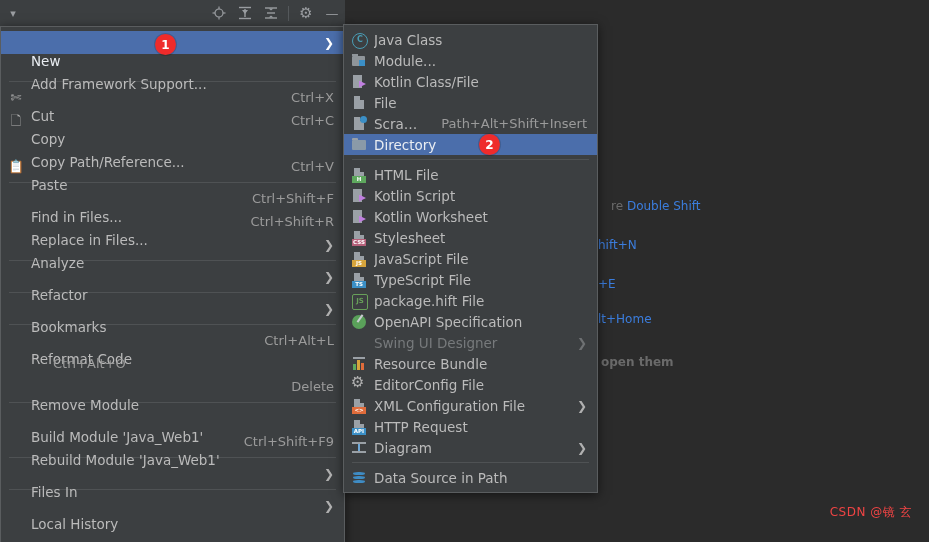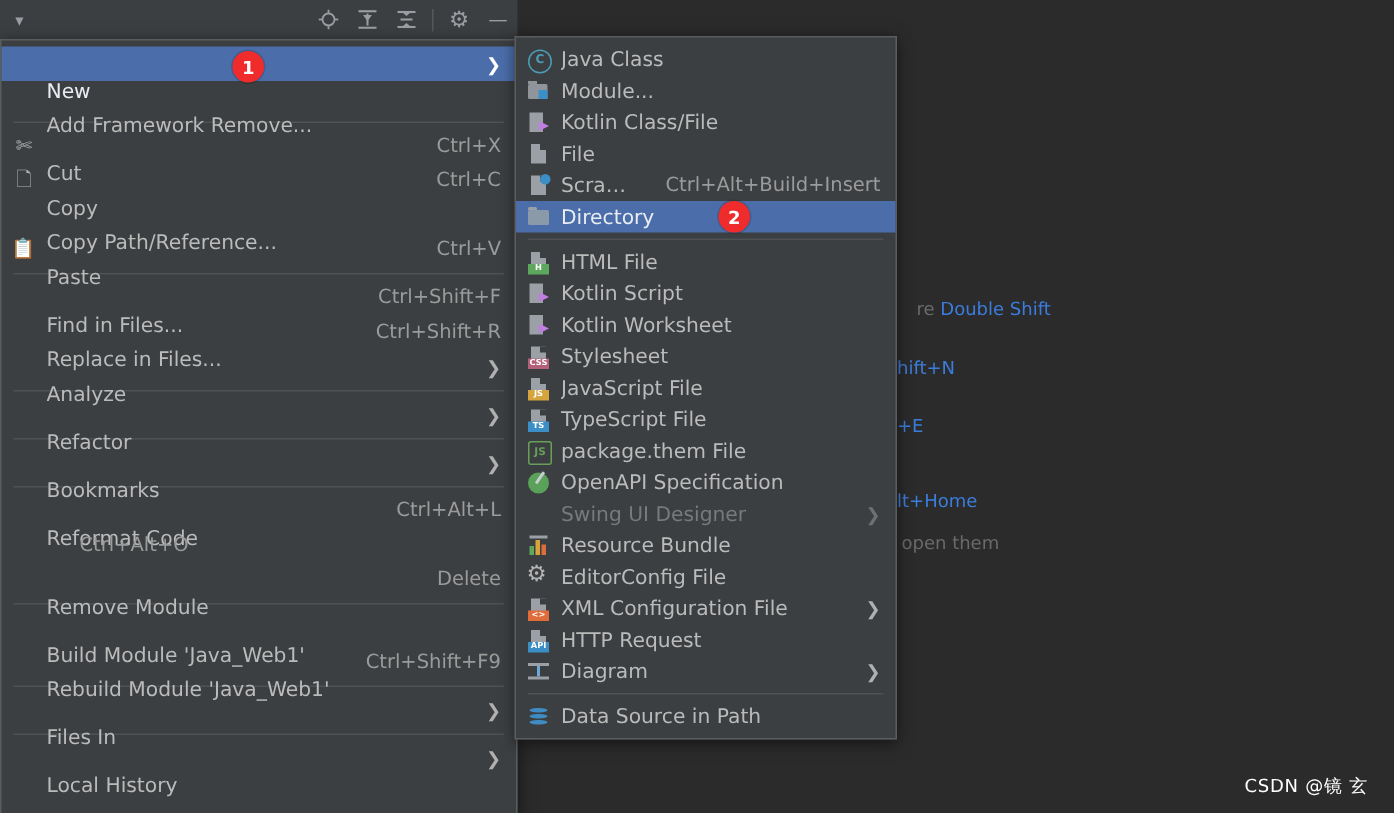--- a/index.html
+++ b/index.html
@@ -17,21 +17,21 @@
   .hint-row .txt{color:#6a6a6a;}
 
   #project-scroll-thumb{
     position:absolute;left:592px;top:132px;width:6px;height:28px;background:#4b6eab;
   }
   #tree-arrow{
     position:absolute;left:590px;top:347px;font-size:13px;color:#7a7a7a;
   }
 
   #csdn-watermark{
-    position:absolute;right:17px;top:516px;font-size:12px;color:#ffffff;
+    position:absolute;right:17px;top:504px;font-size:12px;color:#ef4444;
     letter-spacing:.5px;
   }
 
   
   #toolwindow-header{
     position:absolute;left:0;top:0;width:345px;height:26px;
     background:#3c3f41;display:flex;align-items:center;
   }
   #header-right-fill{
     position:absolute;left:345px;top:0;width:584px;height:26px;background:#2b2b2b;
@@ -151,24 +151,24 @@
   <div class="hint-row" style="left:611px;top:199px;">
     <span class="txt">re</span>
     <span class="key">Double Shift</span>
   </div>
   <div class="hint-row" style="left:598px;top:238px;">
     <span class="key">hift+N</span>
   </div>
   <div class="hint-row" style="left:598px;top:277px;">
     <span class="key">+E</span>
   </div>
-  <div class="hint-row" style="left:598px;top:327px;">
+  <div class="hint-row" style="left:598px;top:312px;">
     <span class="key">lt+Home</span>
   </div>
-  <div class="hint-row" style="left:601px;top:355px;">
+  <div class="hint-row" style="left:601px;top:355px;font-weight:bold;">
     <span class="txt">open them</span>
   </div>
 
   <div id="project-scroll-thumb"></div>
   <div id="tree-arrow">›</div>
 </div>
 
 <div id="csdn-watermark">CSDN @镜 玄</div>
 
 <div id="header-right-fill"></div>
@@ -215,21 +215,21 @@
 <div class="menu" id="context-menu">
 
   <div class="mi sel">
     <span class="ico"></span>
     <span class="lbl">New</span>
     <span class="arw">❯</span>
   </div>
 
   <div class="mi">
     <span class="ico"></span>
-    <span class="lbl">Add Framework Remove...</span>
+    <span class="lbl">Add Framework Support...</span>
   </div>
 
   <div class="sep"></div>
 
   <div class="mi">
     <span class="ico">
         <span class="scissors">✄</span>
       </span>
     <span class="lbl">Cut</span>
     <span class="acc">Ctrl+X</span>
@@ -387,21 +387,21 @@
   </div>
 
   <div class="mi">
     <span class="ico">
         <span class="ic">
           <span class="sheet"></span>
           <span class="clock"></span>
         </span>
       </span>
     <span class="lbl">Scratch File</span>
-    <span class="acc">Ctrl+Alt+Build+Insert</span>
+    <span class="acc">Path+Alt+Shift+Insert</span>
   </div>
 
   <div class="mi sel">
     <span class="ico">
         <span class="ic">
           <span class="folder blue"></span>
         </span>
       </span>
     <span class="lbl">Directory</span>
   </div>
@@ -465,21 +465,21 @@
       </span>
     <span class="lbl">TypeScript File</span>
   </div>
 
   <div class="mi">
     <span class="ico">
         <span class="ic">
           <span class="hexjs">JS</span>
         </span>
       </span>
-    <span class="lbl">package.them File</span>
+    <span class="lbl">package.hift File</span>
   </div>
 
   <div class="mi">
     <span class="ico">
         <span class="ic">
           <span class="openapi"></span>
         </span>
       </span>
     <span class="lbl">OpenAPI Specification</span>
   </div>

